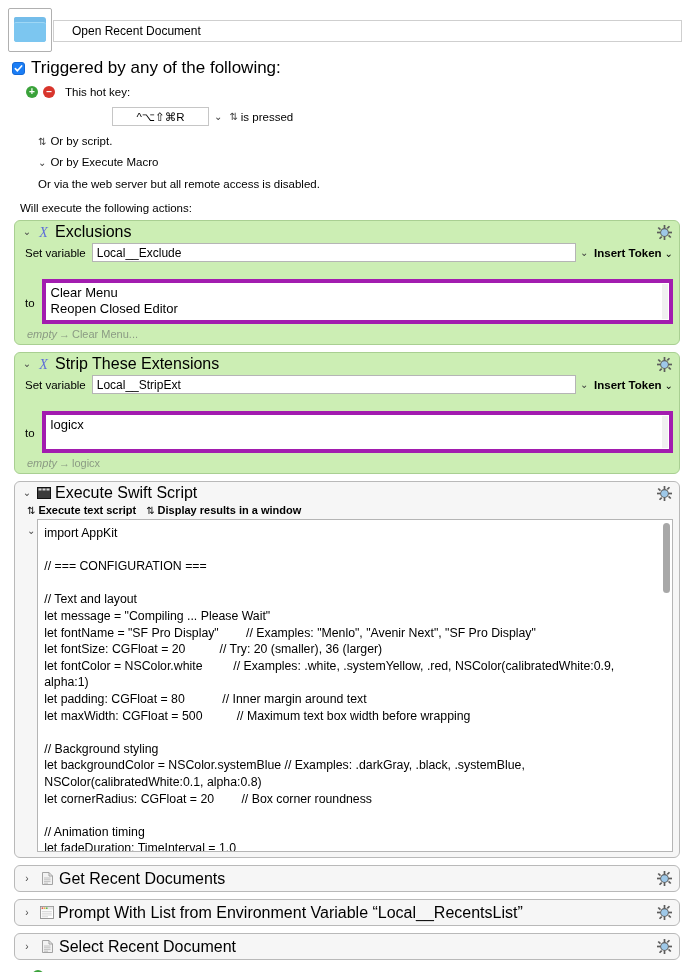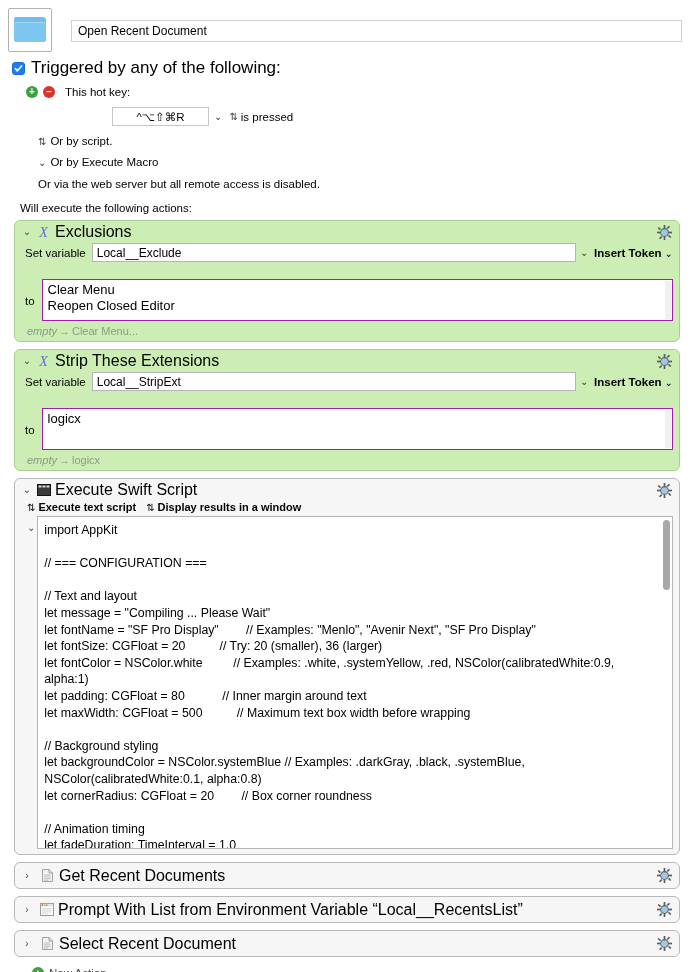--- a/index.html
+++ b/index.html
@@ -37,27 +37,27 @@
     position: absolute; left: 0; top: 0; width: 14px; height: 5px;
     background: #74bdea; border-radius: 2px 2px 0 0;
   }
   .folder-ico .front {
     position: absolute; left: 0; top: 5px; width: 32px; height: 20px;
     background: #7cc6f0; border-radius: 2px 3px 3px 3px;
     border-top: 1px solid #9fd7f5;
   }
   .title-field {
     flex: 1 1 auto;
-    margin-left: 19px;
+    margin-left: 1px;
     margin-top: 12px;
     height: 22px;
     border: 1px solid #cfcfcf;
     background: #ffffff;
     display: flex; align-items: center;
-    padding: 0 6px;
+    padding: 0 18px;
     font-size: 12px;
   }
 
   
   .trigger-block { padding: 6px 10px 0 12px; }
   .row { display: flex; align-items: center; }
   .checkbox {
     width: 13px; height: 13px; border-radius: 3px;
     background: #1b7ef6; border: 1px solid #1569d6;
     display: inline-flex; align-items: center; justify-content: center;
@@ -130,21 +130,21 @@
     border: 1px solid #b5b5b5; display: flex; align-items: center;
     padding: 0 4px; font-size: 12px;
   }
   .sv-chev { width: 16px; text-align: center; font-size: 10px; color: #3c3c3c; }
   .sv-token { font-size: 11.5px; font-weight: bold; white-space: nowrap; padding-left: 2px;}
   .sv-token .c { font-weight: normal; margin-left: 3px; font-size: 10px; }
 
   .to-row { display: flex; align-items: center; padding: 5px 6px 0 10px; }
   .to-label { font-size: 11.5px; margin-right: 7px; padding-top: 2px; }
   .to-box {
-    flex: 1 1 auto; background: #ffffff; border: 1px solid #a21caf;
+    flex: 1 1 auto; background: #ffffff; border: 4px solid #a21caf;
     padding: 2px 5px 3px 5px; font-size: 13px; line-height: 16px;
     position: relative; min-height: 20px;
   }
   .to-box .vscroll {
     position: absolute; right: 1px; top: 1px; bottom: 1px; width: 6px;
     background: #f0f0f0;
   }
   .result-line {
     padding: 4px 0 4px 12px; font-size: 11px; color: #8b9b84;
   }

